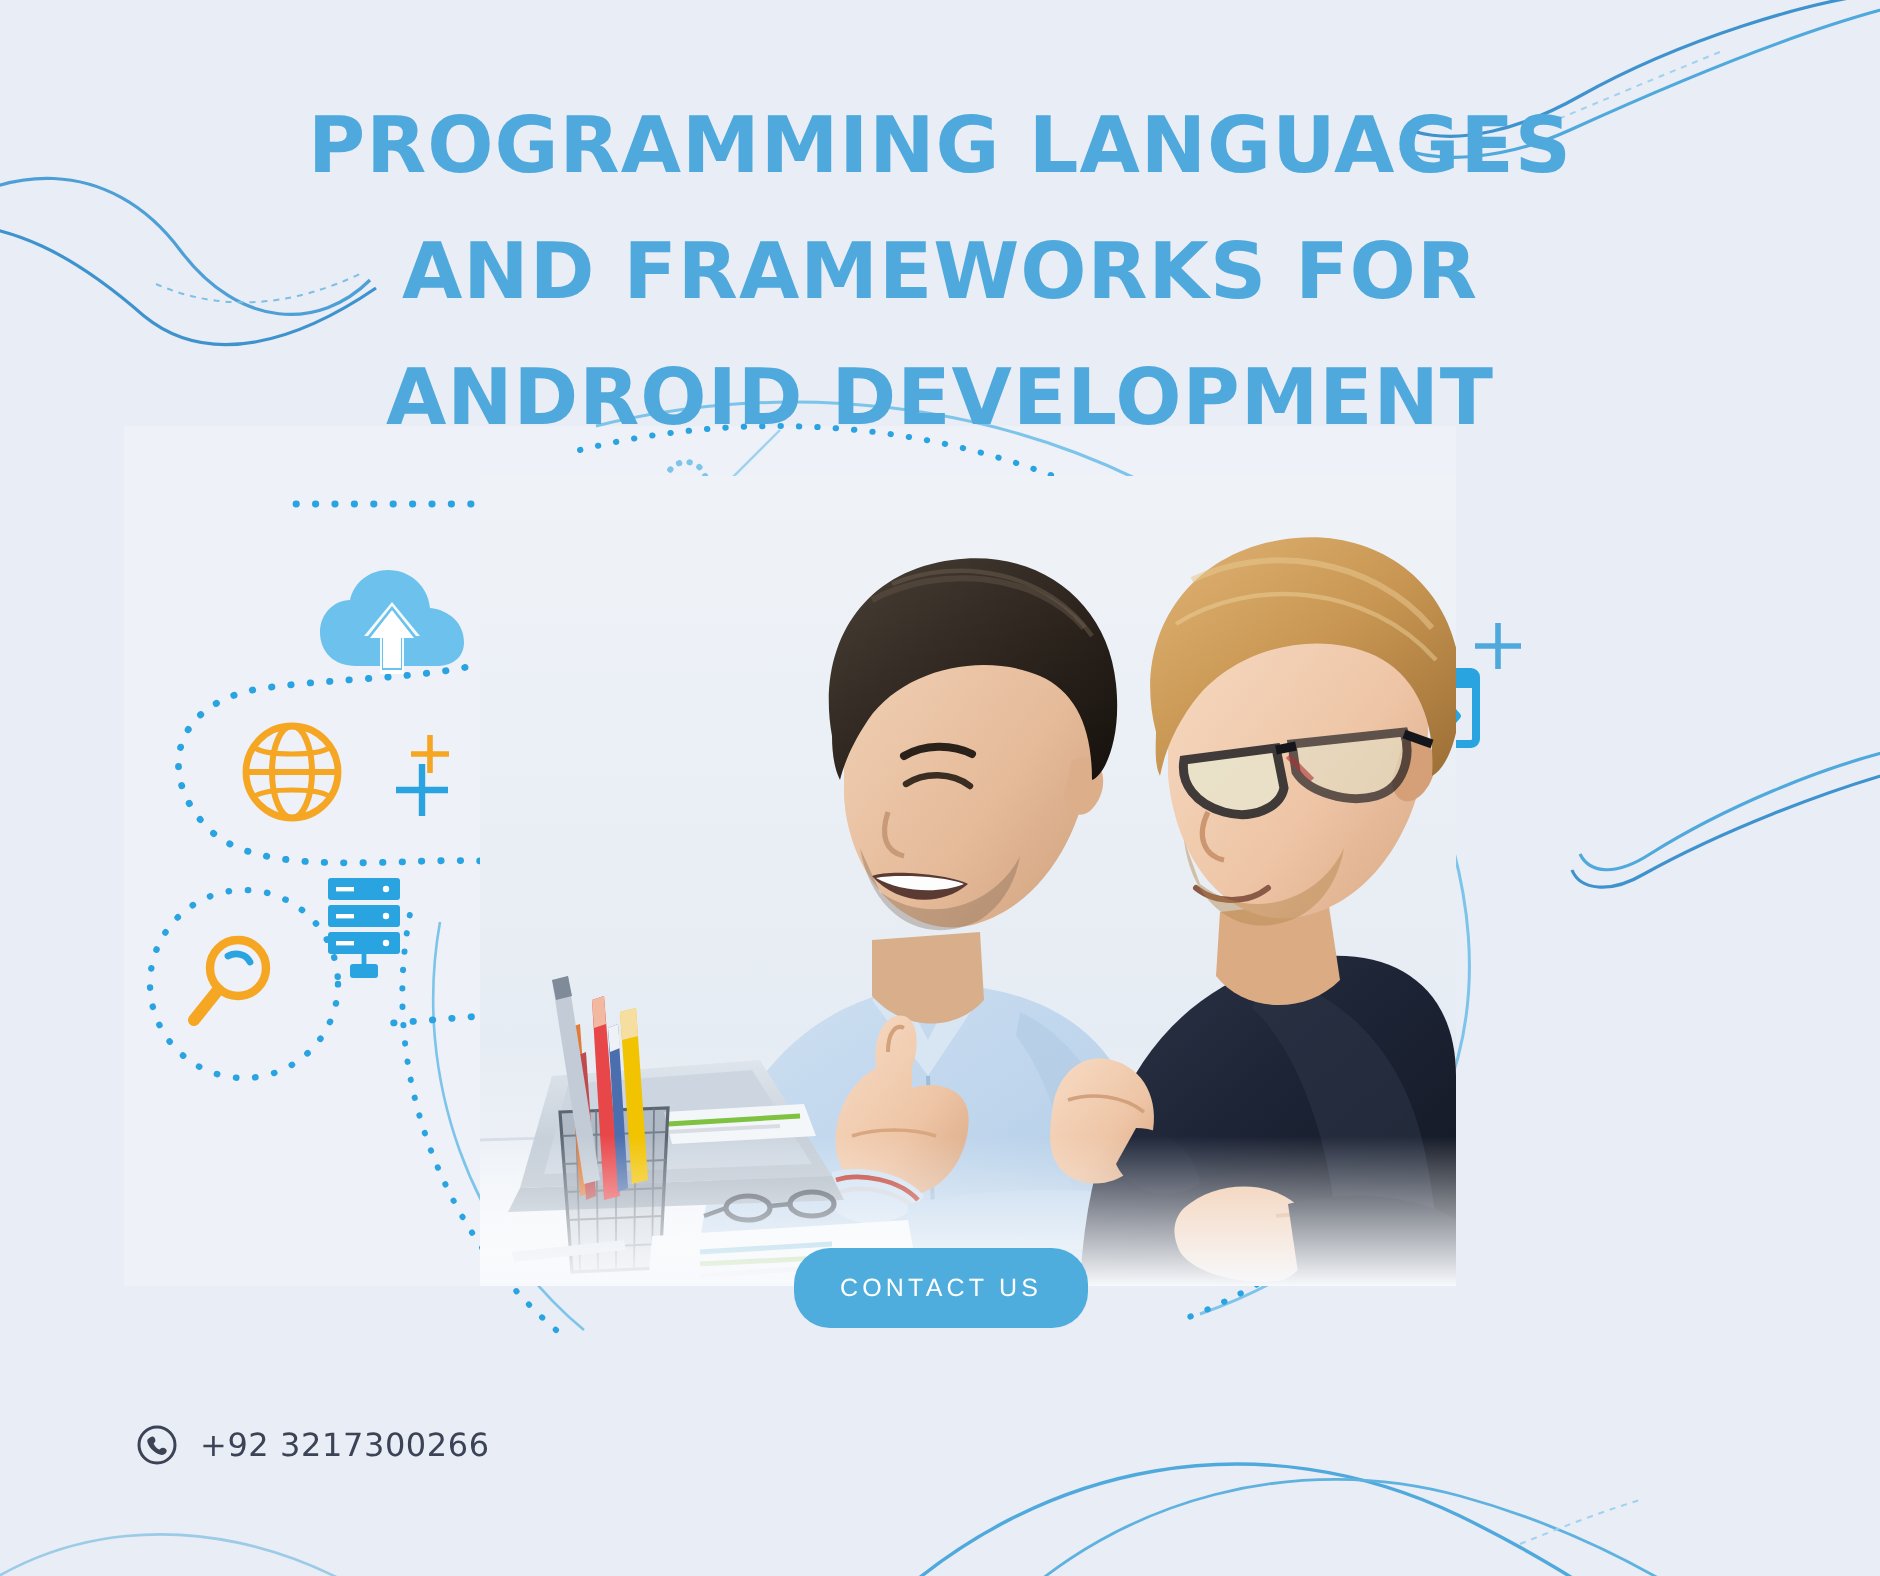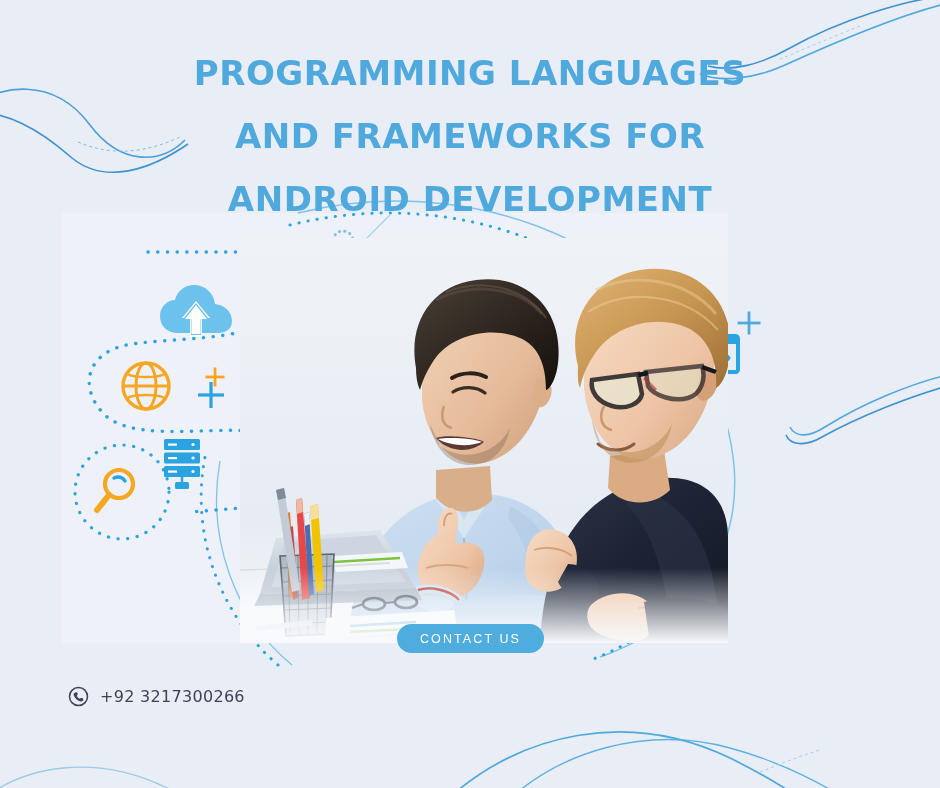--- a/index.html
+++ b/index.html
@@ -30,21 +30,21 @@
   .title-wrap{
     position:absolute;
     left:0;right:0;top:42px;
     text-align:center;
     z-index:6;
   }
   .title-line{
     display:block;
     font-family:"DejaVu Sans", sans-serif;
     font-weight:bold;
-    font-size:34px;
+    font-size:39px;
     line-height:63px;
     letter-spacing:.5px;
     color:#4fa9dc;
     text-transform:uppercase;
     white-space:nowrap;
   }
 
   
   .panel{
     position:absolute;
@@ -80,37 +80,37 @@
     width:488px;height:405px;
     z-index:5;
     overflow:hidden;
   }
   .photo svg{display:block;}
 
   
   .cta{
     position:absolute;
     left:397px;top:624px;
-    width:147px;height:29px;
+    width:147px;height:40px;
     background:#4fadde;
     border-radius:18px;
     color:#ffffff;
     font-size:12.5px;
     letter-spacing:2.1px;
     display:flex;align-items:center;justify-content:center;
     z-index:9;
     border:none;
     cursor:pointer;
     font-family:"Liberation Sans", sans-serif;
   }
 
   
   .contact{
     position:absolute;
-    left:68px;top:686px;
+    left:68px;top:712px;
     display:flex;align-items:center;
     z-index:8;
   }
   .c-item{display:flex;align-items:center;margin-right:84px;}
   .c-item:last-child{margin-right:0;}
   .c-ico{width:21px;height:21px;margin-right:11px;flex:0 0 auto;}
   .c-txt{
     font-family:"DejaVu Sans", sans-serif;
     font-size:16px;
     color:#3c4356;

